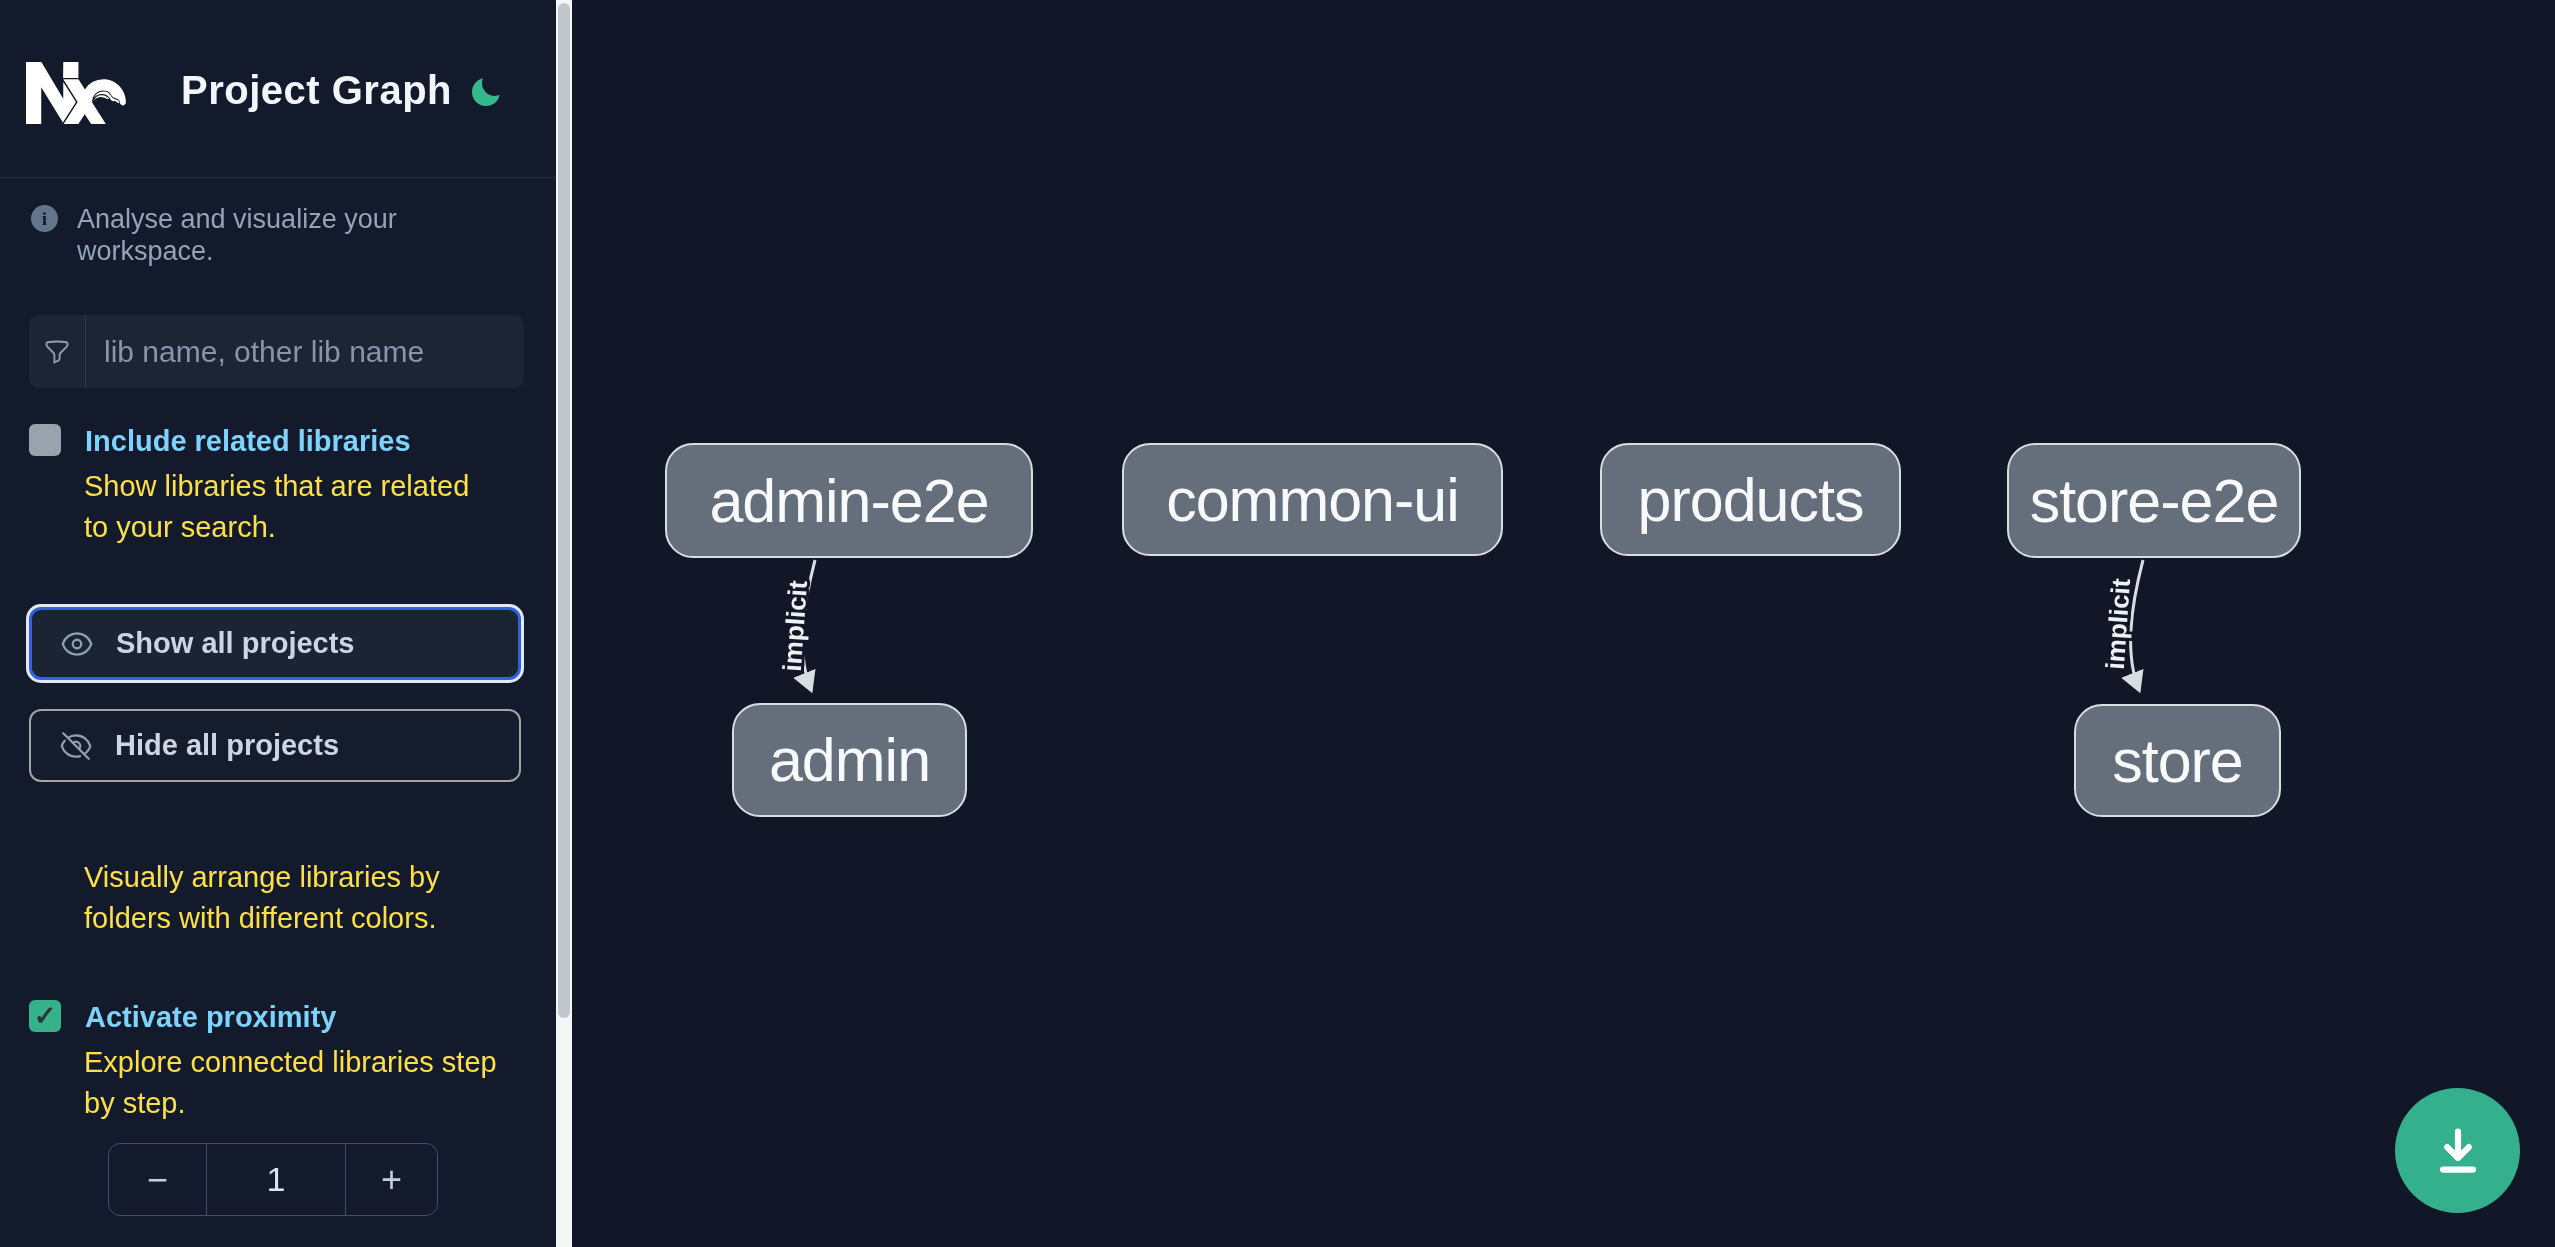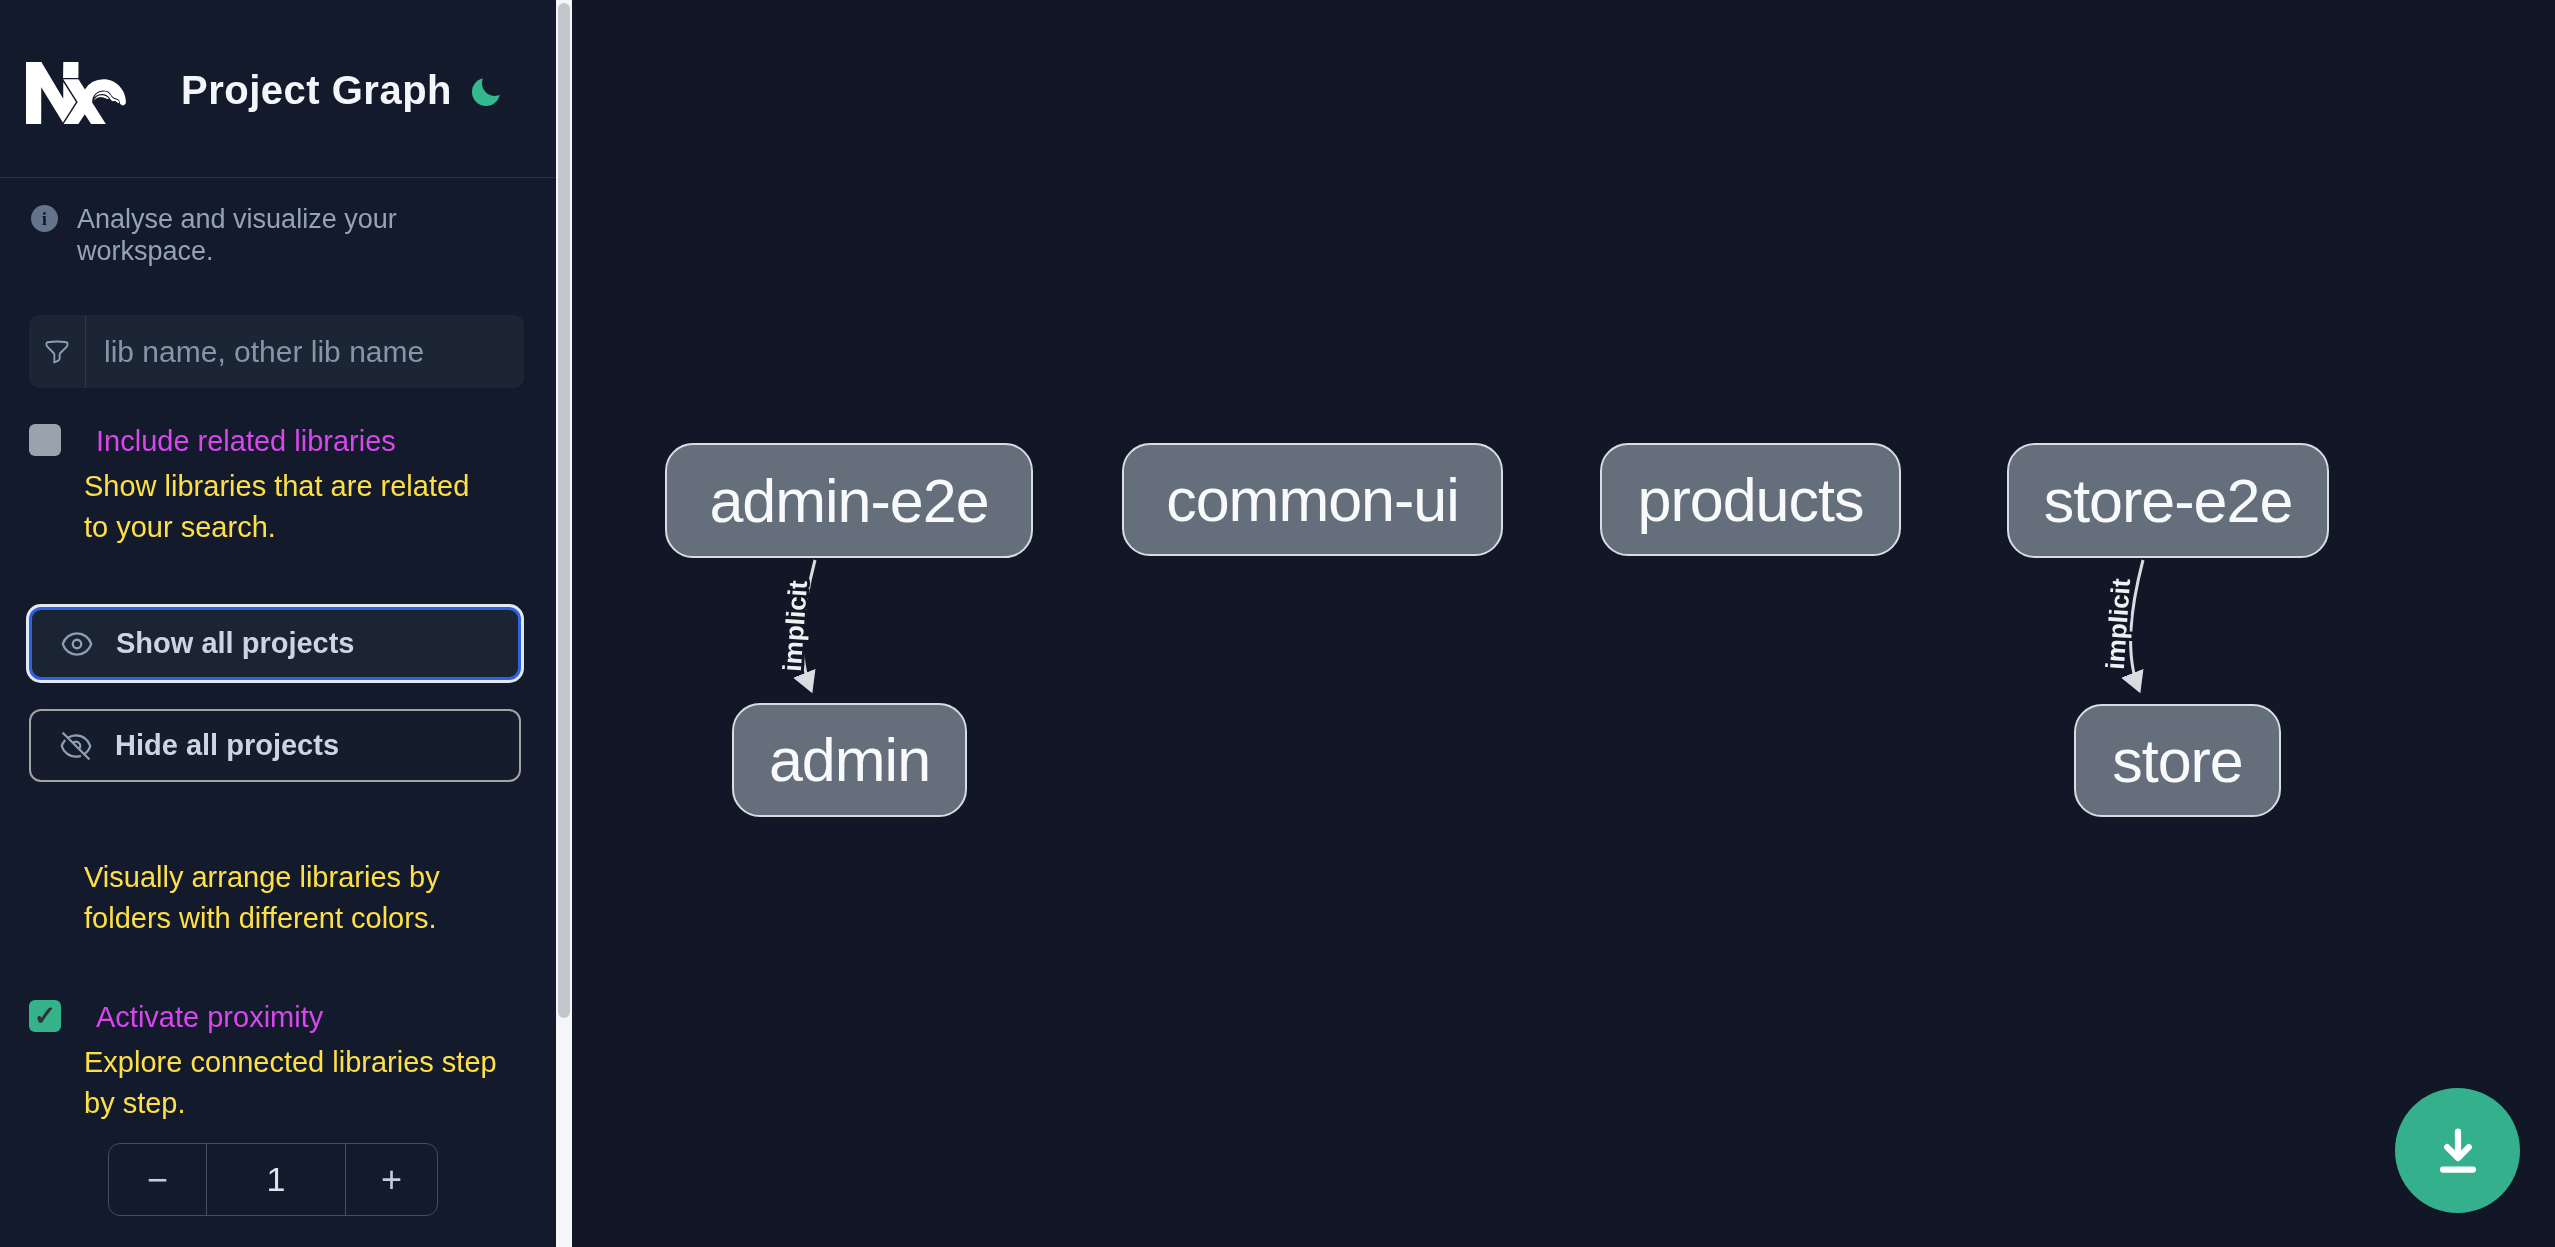--- a/index.html
+++ b/index.html
@@ -22,21 +22,21 @@
   .search-input { flex:1; background:transparent; border:none; outline:none; color:#e2e8f0; font-size:30px; padding:0 18px; font-family:"Liberation Sans", sans-serif; }
   .search-input::placeholder { color:#8695aa; opacity:1; }
 
   .option { position:absolute; left:29px; width:500px; }
   .opt-row { display:flex; align-items:flex-start; }
   .checkbox { width:32px; height:32px; border-radius:6px; flex:none; margin-top:0px; display:flex; align-items:center; justify-content:center; cursor:pointer; }
   .checkbox.gray  { background:#9aa2ad; }
   .checkbox.white { background:#f7f9fa; }
   .checkbox.green { background:#35b289; }
   .checkmark { color:#2e3338; font-size:27px; font-weight:900; line-height:1; }
-  .opt-label { margin-left:35px; font-size:29px; line-height:34px; font-weight:400; color:#d946ef; cursor:pointer; }
+  .opt-label { margin-left:24px; font-size:29px; line-height:34px; font-weight:700; color:#7dd3fc; cursor:pointer; }
   .opt-desc { margin-left:55px; margin-top:8px; font-size:29px; line-height:41px; color:#fde047; }
 
   .sb-btn { position:absolute; left:29px; width:492px; height:73px; border-radius:12px; background:#1a2332; display:flex; align-items:center; color:#ccd6e3; font-size:29px; font-weight:700; cursor:pointer; font-family:"Liberation Sans", sans-serif; }
   .sb-btn .btn-icon { width:34px; height:34px; margin:0 22px 0 28px; flex:none; }
   .btn-show { top:607px; border:3px solid #2e62e0; box-shadow:0 0 0 3px #e3e9f2; background:#1b2433; }
   .btn-hide { top:709px; border:2px solid #a3a3a3; background:#151d2c; }
 
   .stepper { position:absolute; left:108px; top:1143px; width:330px; height:73px; border:1px solid #414e63; border-radius:12px; display:flex; overflow:hidden; }
   .step-btn { display:flex; align-items:center; justify-content:center; color:#c3cedd; font-size:36px; cursor:pointer; background:transparent; border:none; font-family:"Liberation Sans", sans-serif; }
   .step-dec { width:98px; border-right:1px solid #414e63; }
@@ -152,21 +152,21 @@
       </defs>
       <path d="M 243 560 C 230 610 225 655 239 690" fill="none" stroke="#d9dde2" stroke-width="3" marker-end="url(#arrow)"></path>
       <path d="M 1571 560 C 1558 610 1553 655 1567 690" fill="none" stroke="#d9dde2" stroke-width="3" marker-end="url(#arrow)"></path>
       <text class="edge-label" x="225" y="626" text-anchor="middle" dominant-baseline="middle" transform="rotate(-86 225 626)">implicit</text>
       <text class="edge-label" x="1548" y="624" text-anchor="middle" dominant-baseline="middle" transform="rotate(-86 1548 624)">implicit</text>
     </svg>
 
     <div class="node" style="left:93px;  top:443px; width:368px; height:115px;">admin-e2e</div>
     <div class="node" style="left:1028px;top:443px; width:301px; height:113px;">products</div>
     <div class="node" style="left:550px; top:443px; width:381px; height:113px;">common-ui</div>
-    <div class="node" style="left:1435px;top:443px; width:322px; height:115px;">store-e2e</div>
+    <div class="node" style="left:1435px;top:443px; width:294px; height:115px;">store-e2e</div>
     <div class="node" style="left:160px; top:703px; width:235px; height:114px;">admin</div>
     <div class="node" style="left:1502px;top:704px; width:207px; height:113px;">store</div>
 
     <button class="fab">
       <svg width="62" height="62" viewBox="0 0 24 24" fill="none" stroke="#ffffff" stroke-width="2.4" stroke-linecap="round" stroke-linejoin="round">
         <path d="M12 4.5v9.5"></path>
         <path d="M7.8 10.5l4.2 4.2 4.2-4.2"></path>
         <path d="M6.2 19.2h11.6"></path>
       </svg>
     </button>

